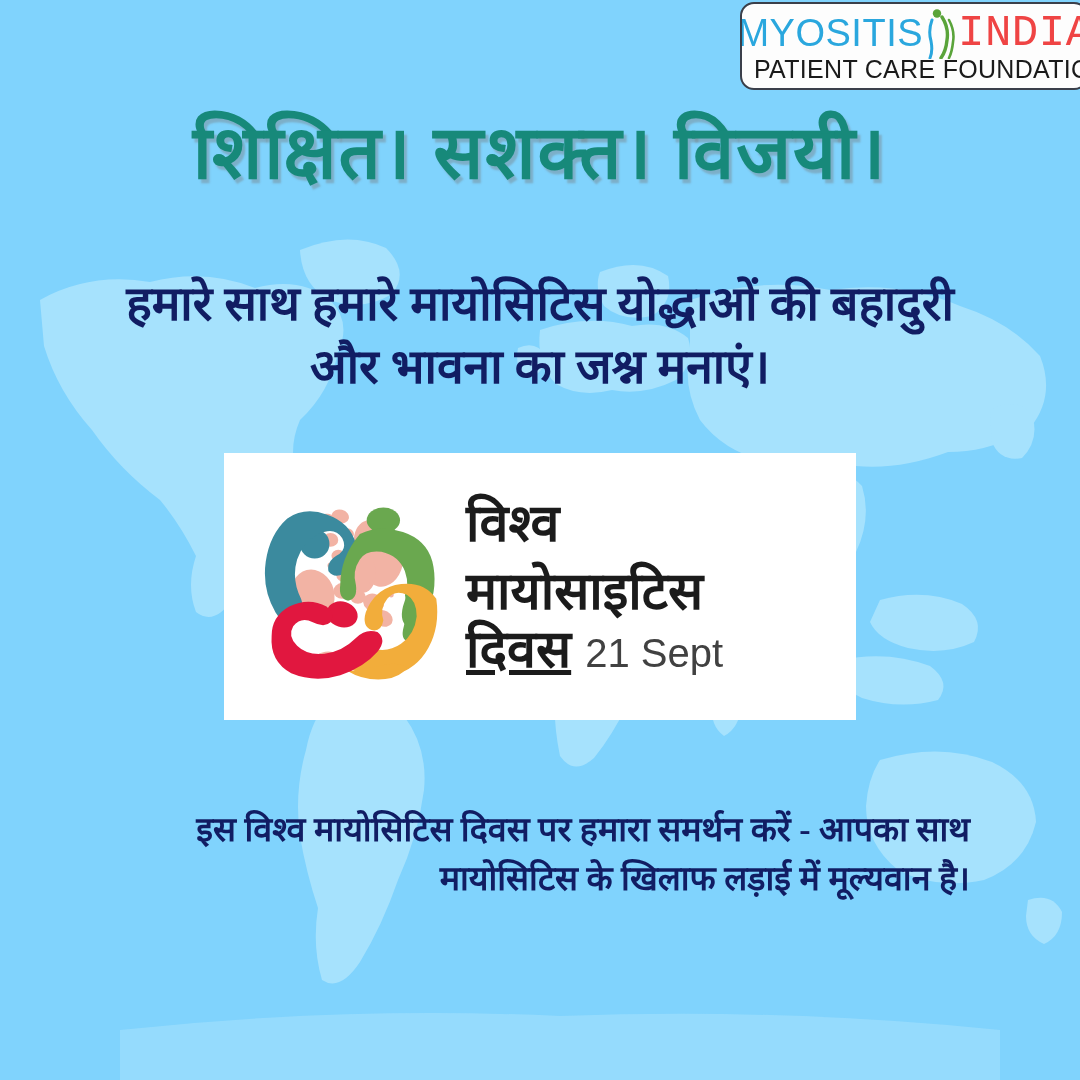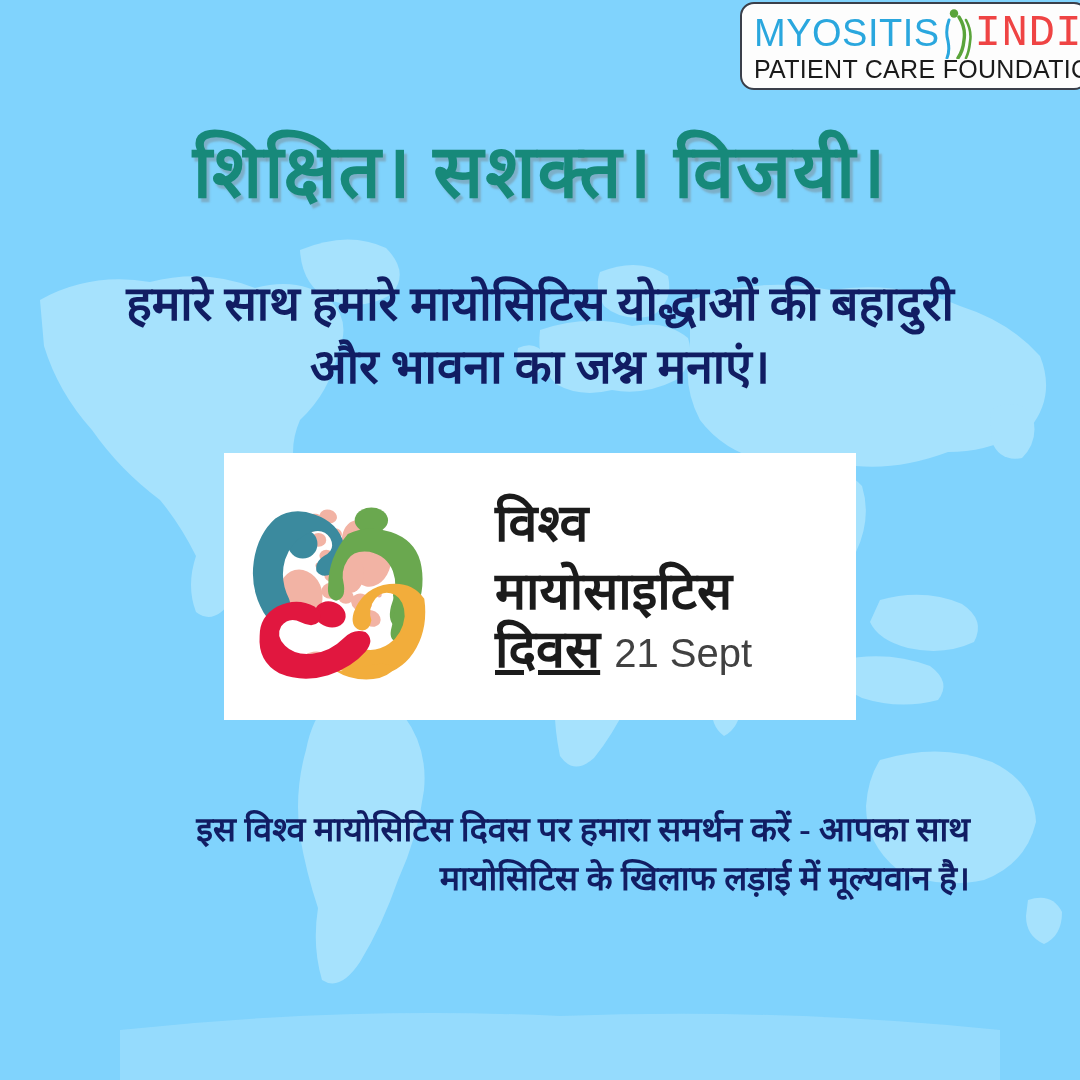--- a/index.html
+++ b/index.html
@@ -46,20 +46,21 @@
     display: flex;
     flex-direction: column;
     justify-content: center;
     overflow: hidden;
   }
   .brand-row-top {
     display: flex;
     align-items: center;
     height: 46px;
     position: relative;
+    justify-content: center;
   }
   .brand-myositis {
     font-size: 38px;
     letter-spacing: 0.5px;
     color: #2aa7de;
     font-family: "Liberation Sans", sans-serif;
     line-height: 1;
     white-space: nowrap;
   }
   .brand-figure {
@@ -83,21 +84,21 @@
     letter-spacing: 0.3px;
     font-family: "Liberation Sans", sans-serif;
     line-height: 1;
     white-space: nowrap;
     margin-top: 1px;
   }
 
   
   #headline {
     position: absolute;
-    top: 132px;
+    top: 113px;
     left: 0;
     width: 1080px;
     text-align: center;
     font-size: 74px;
     font-weight: 700;
     color: #17897a;
     font-family: "Liberation Serif", "DejaVu Serif", serif;
     letter-spacing: 2px;
     text-shadow: 3px 4px 2px rgba(120,130,135,0.45);
     line-height: 1.1;
@@ -122,23 +123,22 @@
   #wmd-card {
     position: absolute;
     left: 224px;
     top: 453px;
     width: 632px;
     height: 267px;
     background: #ffffff;
     display: flex;
     align-items: center;
     justify-content: flex-start;
-    padding-left: 18px;
+    padding-left: 30px;
     box-sizing: border-box;
-    gap: 41px;
   }
   #wmd-emblem {
     width: 196px;
     height: 196px;
     flex: none;
   }
   #wmd-emblem svg { display: block; width: 100%; height: 100%; }
 
   #wmd-text {
     margin-left: 16px;

